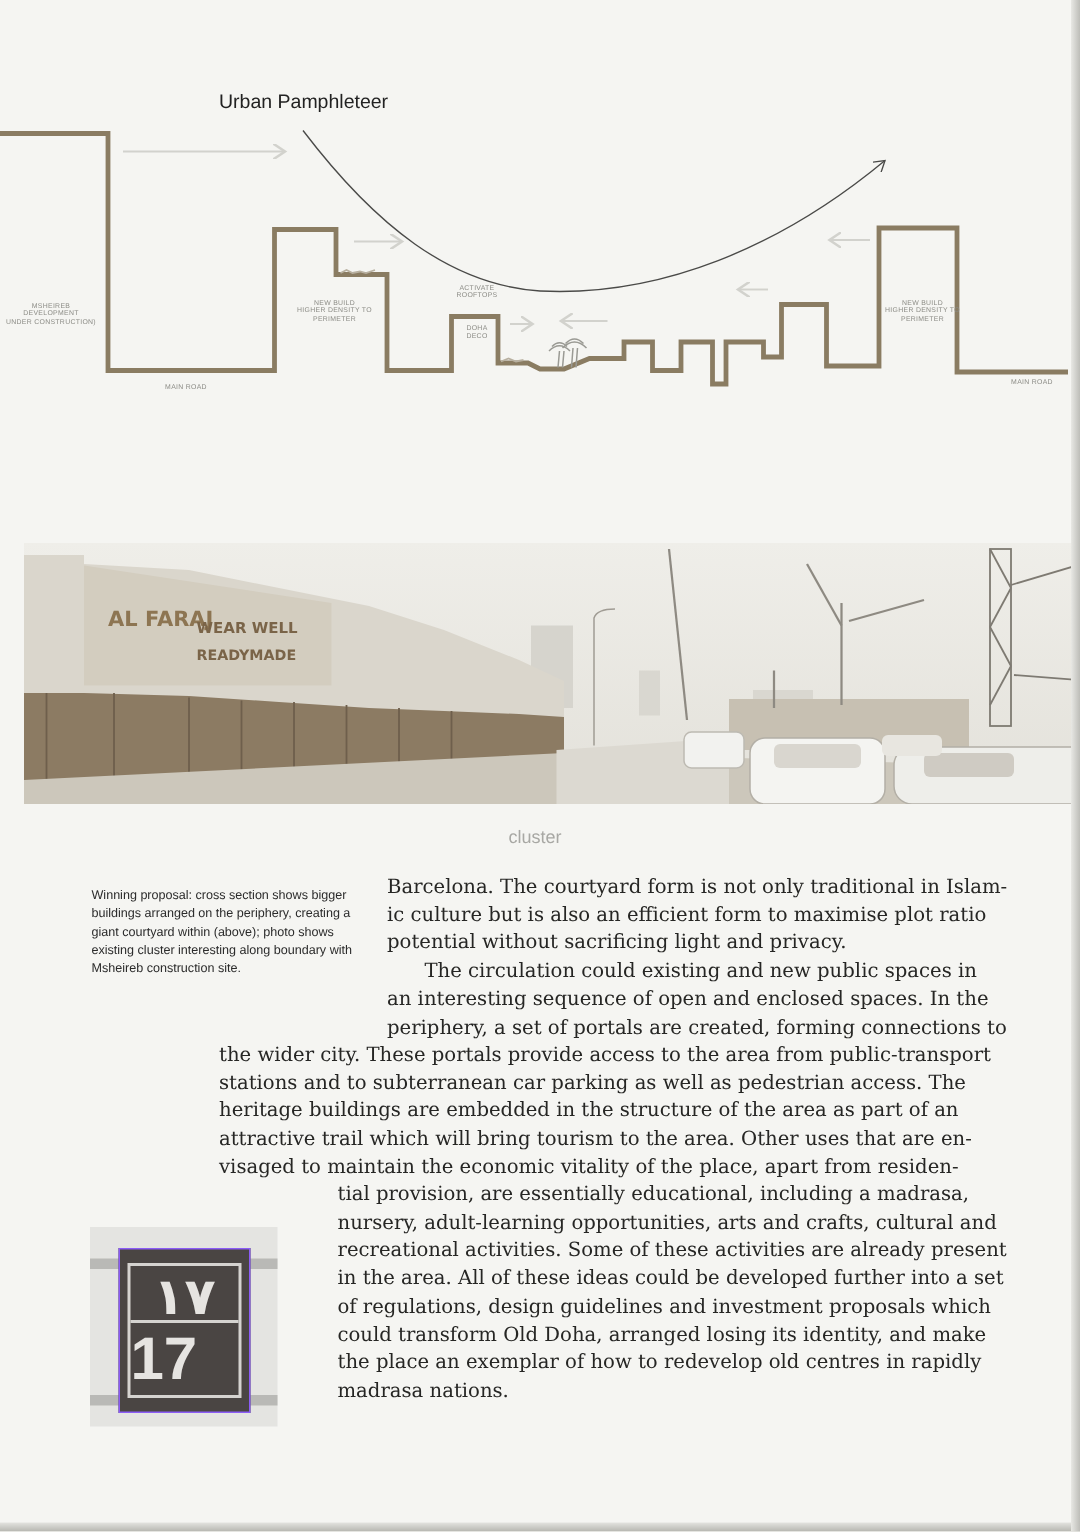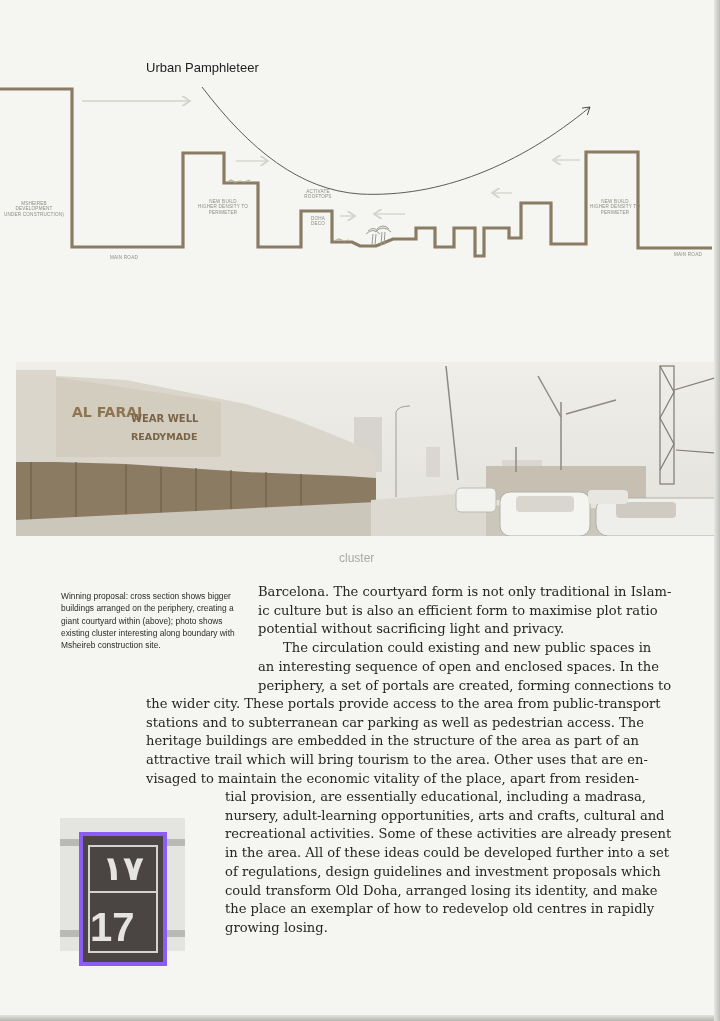--- a/index.html
+++ b/index.html
@@ -46,22 +46,22 @@
       position: absolute; font-family: "DejaVu Serif", serif;
       font-size: 13.1px; line-height: 18.7px; color: #262624; white-space: nowrap;
     }
     .body-text .line { display: block; }
     .sign {
       position: absolute; left: 60px; top: 818px; width: 125px; height: 133px;
       background: #e4e4e1;
     }
     .sign .rail { position: absolute; left: 0; right: 0; height: 7px; background: #b9b9b6; }
     .sign .plate {
-      position: absolute; left: 19px; top: 14px; width: 88px; height: 134px;
-      background: #4a4543; border: 4px solid #8b5cf6; box-sizing: border-box;
+      position: absolute; left: 19px; top: 14px; width: 88px; height: 110px;
+      background: #4a4543; border: 1px solid #8b5cf6; box-sizing: border-box;
     }
     .sign .inner {
       position: absolute; left: 5px; top: 9px; right: 5px; bottom: 9px;
       border: 2px solid #d5d3d0; box-sizing: border-box;
     }
     .sign .divider { position: absolute; left: 0; right: 0; top: 42%; height: 2px; background: #d5d3d0; }
     .sign .arabic {
       position: absolute; left: 0; right: 0; top: 2px; height: 38px;
       text-align: center; font-family: "DejaVu Sans", sans-serif; font-weight: bold;
       font-size: 34px; line-height: 38px; color: #e6e4e1;
@@ -227,21 +227,21 @@
     <span class="line">visaged to maintain the economic vitality of the place, apart from residen-</span>
   </div>
   <div class="body-text" style="left:225px; top:788px;">
     <span class="line">tial provision, are essentially educational, including a madrasa,</span>
     <span class="line">nursery, adult-learning opportunities, arts and crafts, cultural and</span>
     <span class="line">recreational activities. Some of these activities are already present</span>
     <span class="line">in the area. All of these ideas could be developed further into a set</span>
     <span class="line">of regulations, design guidelines and investment proposals which</span>
     <span class="line">could transform Old Doha, arranged losing its identity, and make</span>
     <span class="line">the place an exemplar of how to redevelop old centres in rapidly</span>
-    <span class="line">growing losing.</span>
+    <span class="line">madrasa nations.</span>
   </div>
 
   <div class="sign">
     <div class="rail" style="top:21px;"></div>
     <div class="rail" style="top:112px;"></div>
     <div class="plate">
       <div class="inner">
         <div class="arabic">١٧</div>
         <div class="divider"></div>
         <div class="latin">17</div>

